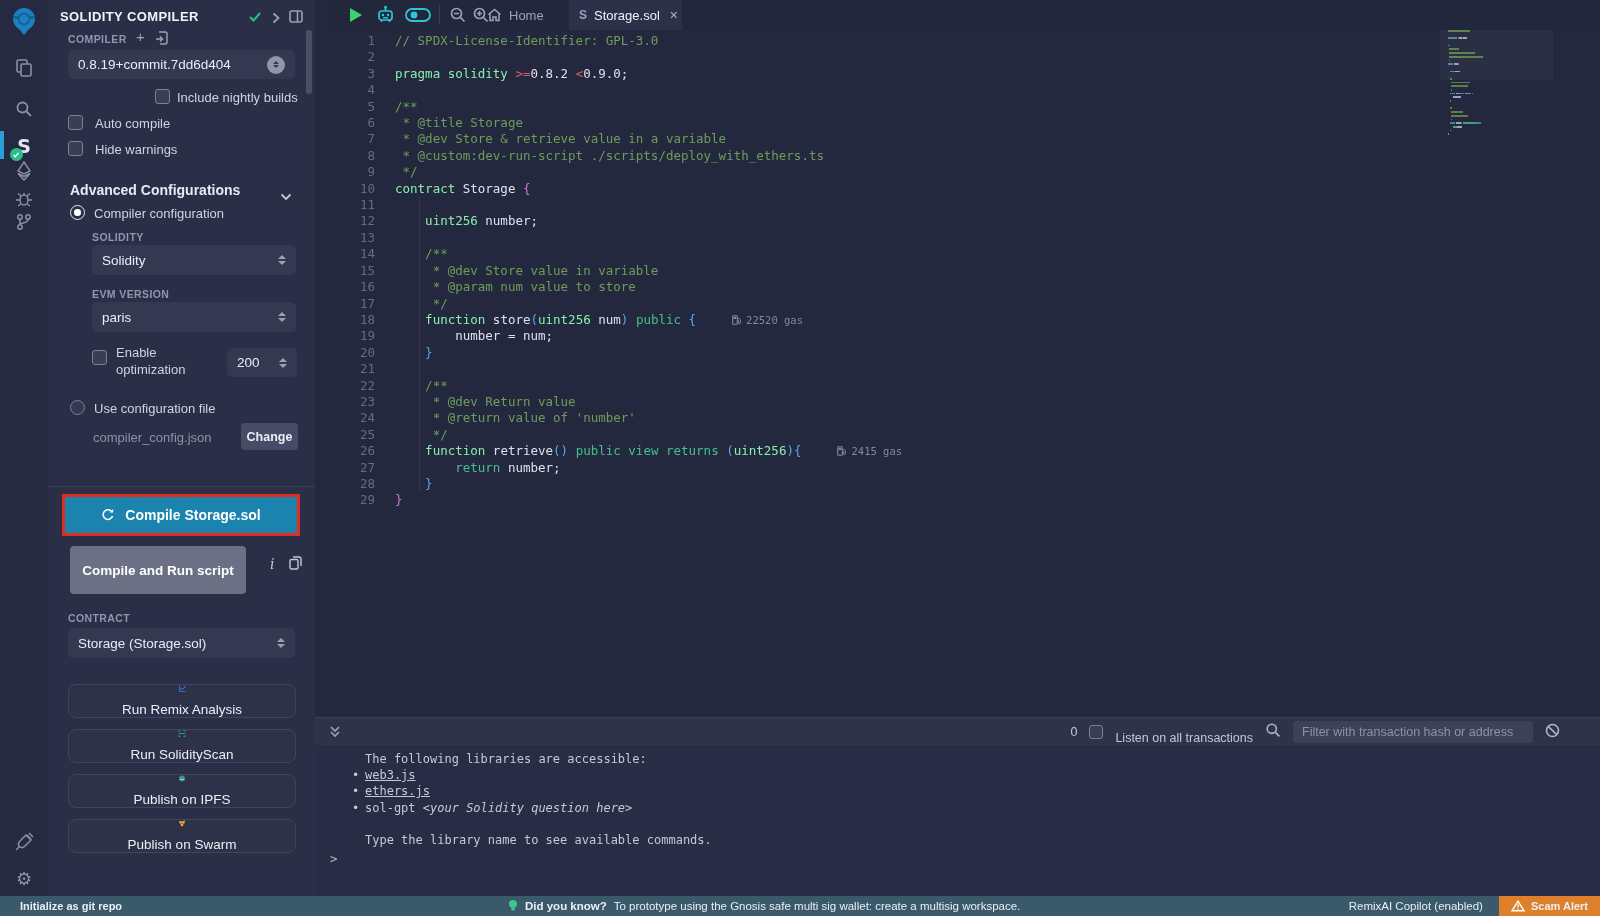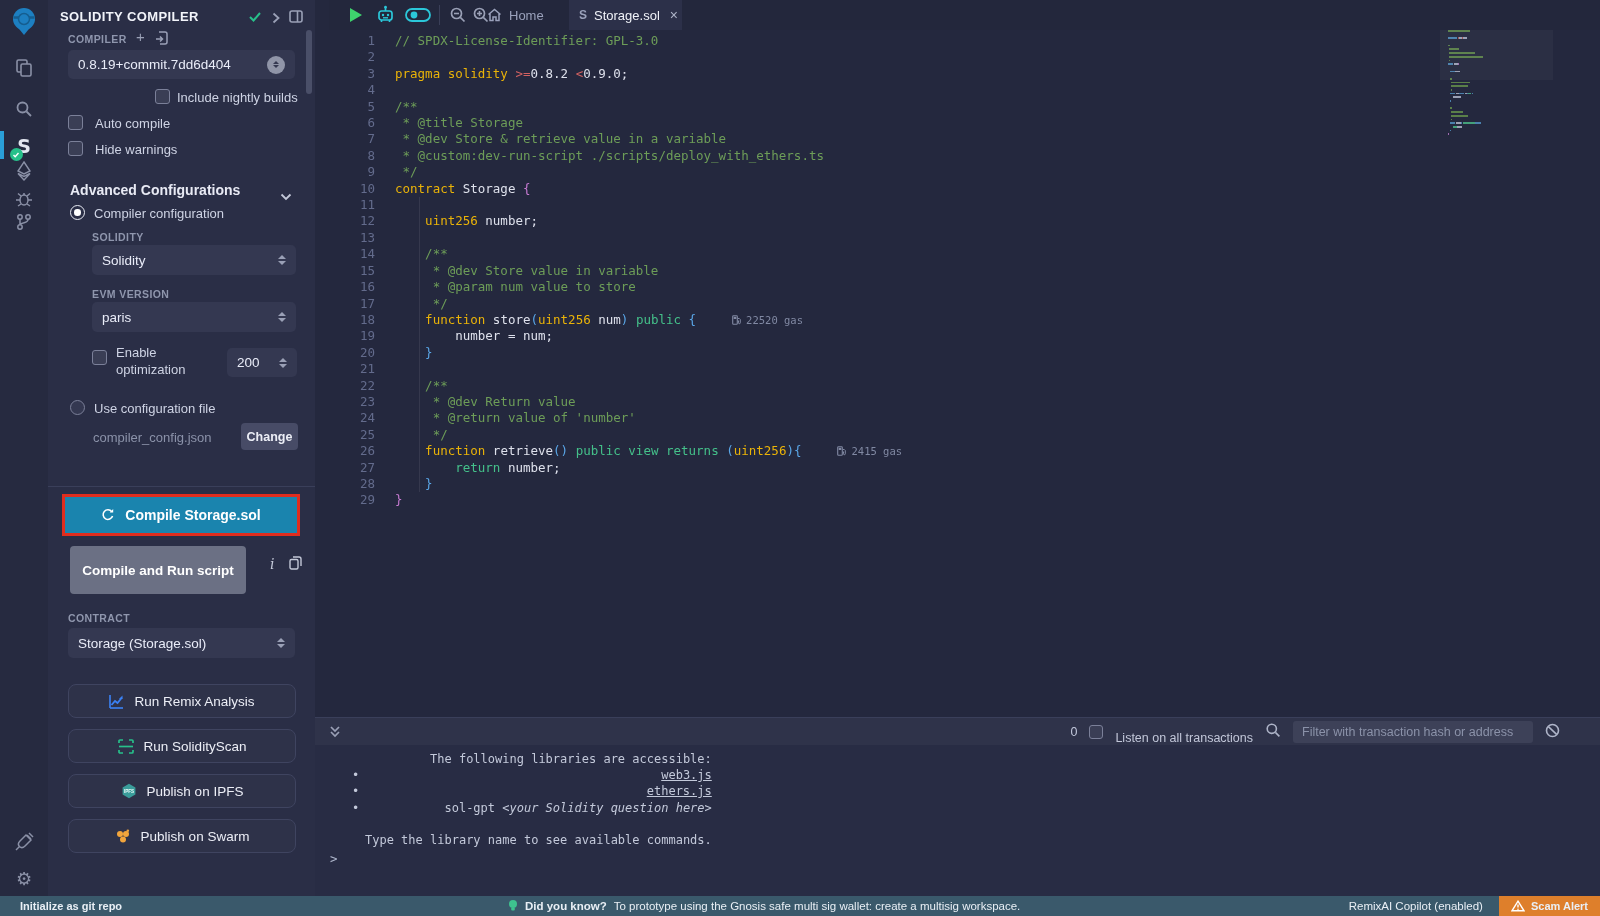--- a/index.html
+++ b/index.html
@@ -44,36 +44,36 @@
 
   #compile-wrap { position:absolute; left:14px; top:494px; width:238px; height:42px; border:3px solid #e02d1e; }
   #compile-btn { width:100%; height:100%; background:#1a84ae; border:none; color:#ffffff; font-size:14px; font-weight:600;
                  display:flex; align-items:center; justify-content:center; gap:10px; font-family:"Liberation Sans",sans-serif; cursor:pointer; }
   #runscript-tip { position:absolute; left:22px; top:546px; width:176px; height:48px; background:#6b7084; border-radius:4px;
                    color:#ffffff; font-size:13.5px; font-weight:600; display:flex; align-items:center; justify-content:center; text-align:center; padding:4px 12px; }
   #info-i { position:absolute; left:222px; top:556px; font-family:"DejaVu Serif",serif; font-style:italic; font-size:14px; color:#c3c8d8; }
 
   .action-btn { position:absolute; left:20px; width:228px; height:34px; border:1px solid #3f4460; border-radius:8px;
                 background:rgba(255,255,255,0.02); color:#eceef6; font-size:13.5px; font-weight:500;
-                display:flex; align-items:center; justify-content:center; gap:10px; cursor:pointer; font-family:"Liberation Sans",sans-serif; }
+                display:flex; align-items:center; justify-content:center; gap:10px; cursor:pointer; font-family:"Liberation Sans",sans-serif;flex-direction:column; }
 
   
   #main { position:absolute; left:315px; top:0; width:1285px; height:896px; background:#24283e; }
   #tabbar { position:absolute; left:14px; top:0; width:100%; height:30px; background:#23273c; }
   .tb-divider { position:absolute; top:5px; width:1px; height:20px; background:#3a3f58; }
   #tab-active { position:absolute; left:240px; top:0; width:113px; height:30px; background:#2c3049; display:flex; align-items:center; gap:7px; padding:0 10px; }
   #tab-active .fname { color:#f0f2f8; font-size:13px; }
   #tab-home { position:absolute; left:158px; top:0; height:30px; display:flex; align-items:center; gap:7px; color:#9aa1bb; font-size:13px; }
 
   #editor { position:absolute; left:0; top:30px; width:100%; height:687px; background:#24283e; }
   #code { position:absolute; left:0; top:3px; font-family:"DejaVu Sans Mono",monospace; font-size:12.5px; line-height:16.4px; white-space:pre; }
   .code-line { display:flex; }
   .ln { display:inline-block; width:60px; text-align:right; color:#636b8c; }
   .lt { margin-left:20px; }
-  .tk-c{color:#6d9d58} .tk-k{color:#eab308} .tk-g{color:#44c08a} .tk-o{color:#d16161}
+  .tk-c{color:#6d9d58} .tk-k{color:#86efac} .tk-g{color:#44c08a} .tk-o{color:#d16161}
   .tk-w{color:#dee1ec} .tk-p1{color:#c87bd3} .tk-p2{color:#5aa7e8}
   .gas { margin-left:36px; color:#8189a3; font-size:10.5px; font-family:"DejaVu Sans Mono",monospace; }
   .gas svg { vertical-align:-1px; margin-right:5px; }
   #indent-guide { position:absolute; left:104px; top:167px; width:1px; height:295px; background:rgba(255,255,255,0.08); }
 
   #minimap { position:absolute; left:1133px; top:0; width:97px; height:480px; }
   #mm-viewport { position:absolute; left:-8px; top:0; width:113px; height:50px; background:rgba(255,255,255,0.035); }
   .mm-line { height:1.7px; margin-bottom:2px; display:flex; }
   .mm-sp { height:100%; }
   .mmtk { height:100%; display:inline-block; }
@@ -83,21 +83,21 @@
   
   #terminal { position:absolute; left:0; top:717px; width:100%; height:179px; background:#282c44; }
   #term-header { position:absolute; left:0; top:0; width:100%; height:28px; background:#2f334a; border-top:1px solid #3a3f5a; }
   #term-controls { position:absolute; right:40px; top:0; height:28px; display:flex; align-items:center; gap:12px; }
   #term-count { color:#c2c8db; font-size:12.5px; }
   #term-cb { width:14px; height:14px; border:1px solid #7b8099; border-radius:3px; background:#3a3e55; }
   #term-listen { color:#c2c7d9; font-size:12.5px;margin-top:12px; }
   #term-filter { width:240px; height:22px; background:#3d4158; border:none; border-radius:3px; padding:0 9px;
                  color:#e9ecf8; font-size:12.5px; font-family:"Liberation Sans",sans-serif; }
   #term-filter::placeholder { color:#8b92a9; }
-  #term-body { position:absolute; left:50px; top:34px; font-family:"DejaVu Sans Mono",monospace; font-size:12px; line-height:16.2px; color:#c3c9da;text-align:right; }
+  #term-body { position:absolute; left:50px; top:34px; font-family:"DejaVu Sans Mono",monospace; font-size:12px; line-height:16.2px; color:#c3c9da; }
   .term-line { position:relative; white-space:pre; }
   .term-line.spacer { height:16.2px; }
   .bullet { position:absolute; left:-13px; }
   .term-link { text-decoration:underline; cursor:pointer; }
   .ital { font-style:italic; }
   #term-prompt { position:absolute; left:15px; top:134px; font-family:"DejaVu Sans Mono",monospace; font-size:12.5px; color:#aeb6cc; }
 
   
   #statusbar { position:absolute; left:0; top:896px; width:1600px; height:20px; background:#3a596b; color:#e9eff5; font-size:11px; z-index:10; }
   #sb-left { position:absolute; left:20px; top:0; line-height:20px; font-weight:700; }

